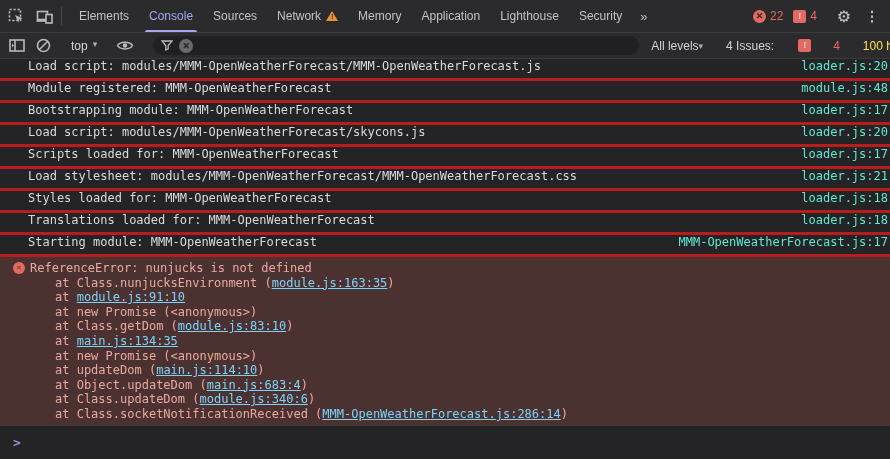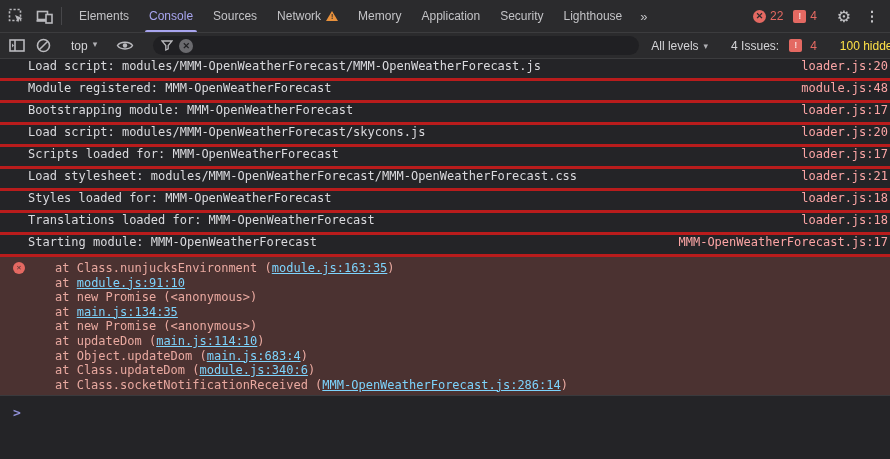--- a/index.html
+++ b/index.html
@@ -76,33 +76,33 @@
   }
   .filter-field input {
     flex:1; background:transparent; border:none; outline:none;
     color:#dcdcdf; font-family:"Liberation Sans", sans-serif; font-size:12px;
   }
   .clear-btn {
     width:14px; height:14px; border-radius:50%; background:#6a6a6e;
     color:#202023; font-size:9px; font-weight:bold; line-height:14px; text-align:center; cursor:pointer;
   }
   .right-group { display:flex; align-items:center; margin-left:10px; white-space:nowrap; }
-  .levels { display:flex; align-items:center; gap:5px; color:#d4d4d7; cursor:pointer; padding:0 8px 0 2px; }
-  .issues-chip { display:flex; align-items:center; gap:8px; color:#d4d4d7; cursor:pointer; padding:0 8px; }
+  .levels { display:flex; align-items:center; color:#d4d4d7; cursor:pointer; padding:0 8px 0 2px; }
+  .issues-chip { display:flex; align-items:center; gap:22px; color:#d4d4d7; cursor:pointer; padding:0 8px; }
   .hidden-count { color:#fde047; padding-left:8px; margin-right:-6px; }
 
   
   .log-area { flex:1; background:#242427; overflow:hidden; font-family:"DejaVu Sans Mono", monospace; }
   .log-row {
     height:22px; display:flex; align-items:center;
     border-bottom:3px solid #b91c1c; padding:0 2px 5px 28px;
     color:#dadade; white-space:nowrap;
   }
   .log-msg { flex:1; overflow:hidden; }
-  .log-src { color:#fca5a5; margin-left:12px; cursor:pointer; }
+  .log-src { color:#5eead4; margin-left:12px; cursor:pointer; }
 
   
   .error-block {
     background:#4b3231; color:#e9a9a0;
     padding:4px 0 3px 0; border-bottom:1px solid #3a3a3d;
     line-height:14.6px; font-size:12px;
   }
   .error-head { position:relative; padding-left:30px; }
   .error-x {
     position:absolute; left:13px; top:1px;
@@ -155,24 +155,24 @@
             <span class="bang">!</span>
           </span>
         </div>
         <div class="tab">
           <span>Memory</span>
         </div>
         <div class="tab">
           <span>Application</span>
         </div>
         <div class="tab">
+          <span>Lighthouse</span>
+        </div>
+        <div class="tab">
           <span>Security</span>
-        </div>
-        <div class="tab">
-          <span>Lighthouse</span>
         </div>
       </div>
     <div class="chevrons">»</div>
     <div class="toolbar-right">
       <div class="badge-group">
         <span class="err-circle">✕</span>
         <span class="badge-num">22</span>
         <span class="issue-square">!</span>
         <span class="badge-num">4</span>
       </div>
@@ -271,25 +271,27 @@
         </div>
         <div class="log-row">
           <span class="log-msg">Starting module: MMM-OpenWeatherForecast</span>
           <span class="log-src">MMM-OpenWeatherForecast.js:17</span>
         </div>
       </div>
 
     <div class="error-block">
       <div class="error-head">
         <span class="error-x">✕</span>
+        <span>ReferenceError: nunjucks is not defined</span>
       </div>
       <div id="stack-lines">
           <div class="stack-line"><span>at Class.nunjucksEnvironment (</span><span class="stack-link">module.js:163:35</span><span>)</span></div>
           <div class="stack-line"><span>at </span><span class="stack-link">module.js:91:10</span></div>
           <div class="stack-line"><span>at new Promise (&lt;anonymous&gt;)</span></div>
+          <div class="stack-line"><span>at Class.getDom (</span><span class="stack-link">module.js:83:10</span><span>)</span></div>
           <div class="stack-line"><span>at </span><span class="stack-link">main.js:134:35</span></div>
           <div class="stack-line"><span>at new Promise (&lt;anonymous&gt;)</span></div>
           <div class="stack-line"><span>at updateDom (</span><span class="stack-link">main.js:114:10</span><span>)</span></div>
           <div class="stack-line"><span>at Object.updateDom (</span><span class="stack-link">main.js:683:4</span><span>)</span></div>
           <div class="stack-line"><span>at Class.updateDom (</span><span class="stack-link">module.js:340:6</span><span>)</span></div>
           <div class="stack-line"><span>at Class.socketNotificationReceived (</span><span class="stack-link">MMM-OpenWeatherForecast.js:286:14</span><span>)</span></div>
         </div>
     </div>
 
     <div class="prompt-row">

